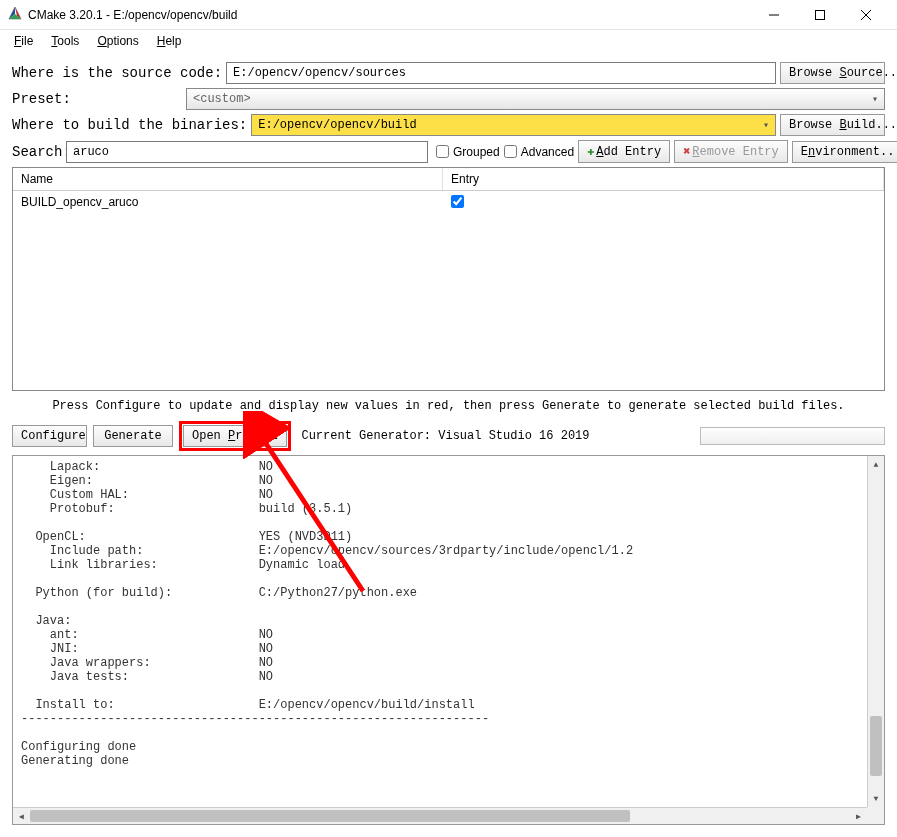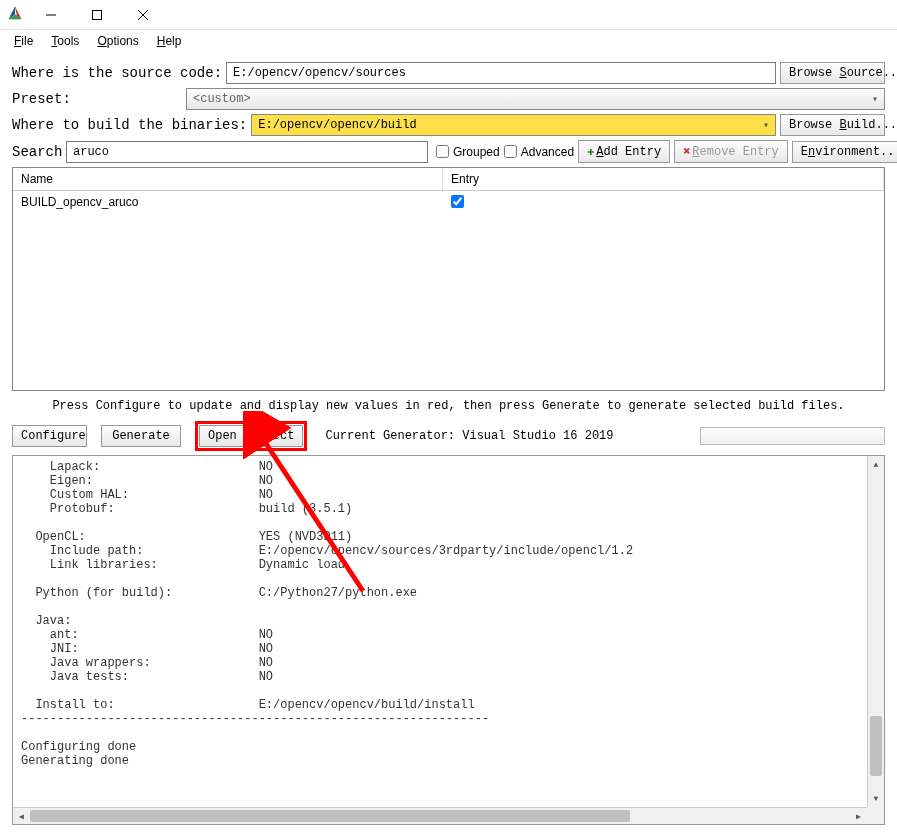--- a/index.html
+++ b/index.html
@@ -27,21 +27,21 @@
 .table-wrap { border: 1px solid #888; margin: 4px 0; height: 224px; overflow: hidden; }
 .table-header { display: flex; background: #fff; border-bottom: 1px solid #ccc; }
 .th { padding: 4px 8px; font-size: 12px; border-right: 1px solid #e0e0e0; }
 .th-name { width: 430px; }
 .th-value { flex: 1; }
 .table-body { padding: 2px 0; }
 .tr { display: flex; padding: 2px 8px; font-size: 12px; }
 .td-name { width: 430px; }
 .td-value { flex: 1; }
 .hint { text-align: center; font-family: "Courier New", monospace; font-size: 12px; padding: 4px 0; }
-.action-row { display: flex; align-items: center; gap: 14px; margin: 4px 0; }
+.action-row { display: flex; align-items: center; gap: 6px; margin: 4px 0; }
 .highlight { border: 3px solid #ff0000; padding: 1px; display: inline-block; }
 .output { border: 1px solid #999; height: 370px; margin-top: 4px; padding: 4px 8px; font-family: "Courier New", monospace; font-size: 12px; white-space: pre; overflow: auto; color: #333; position: relative; }
 .scrollbar-v { position: absolute; right: 0; top: 0; bottom: 17px; width: 17px; background: #f0f0f0; border-left: 1px solid #ccc; }
 .scrollbar-v .thumb { position: absolute; left: 2px; right: 2px; top: 260px; height: 60px; background: #c0c0c0; border-radius: 2px; }
 .scrollbar-v .arrow-up, .scrollbar-v .arrow-down { position: absolute; left: 0; right: 0; height: 17px; display: flex; align-items: center; justify-content: center; font-size: 8px; color: #555; }
 .scrollbar-v .arrow-up { top: 0; }
 .scrollbar-v .arrow-down { bottom: 0; }
 .scrollbar-h { position: absolute; left: 0; right: 17px; bottom: 0; height: 17px; background: #f0f0f0; border-top: 1px solid #ccc; }
 .scrollbar-h .thumb { position: absolute; top: 2px; bottom: 2px; left: 17px; width: 600px; background: #c0c0c0; border-radius: 2px; }
 .scrollbar-h .arrow-l, .scrollbar-h .arrow-r { position: absolute; top: 0; bottom: 0; width: 17px; display: flex; align-items: center; justify-content: center; font-size: 8px; color: #555; }
@@ -58,20 +58,21 @@
 
 <div class="titlebar">
   <span class="icon">
     <svg width="14" height="14" viewBox="0 0 14 14">
         <polygon points="7,1 13,13 1,13" fill="none" stroke="#333" stroke-width="0.5"></polygon>
         <polygon points="7,1 7,8 1,13" fill="#1d4f9c"></polygon>
         <polygon points="7,1 13,13 9,10" fill="#c8242b"></polygon>
         <polygon points="1,13 13,13 7,8" fill="#2fa04f"></polygon>
       </svg>
   </span>
+  <span class="title">CMake 3.20.1 - E:/opencv/opencv/build</span>
   <div class="win-controls">
     <div class="win-btn">
         <svg width="10" height="10">
           <line x1="0" y1="5" x2="10" y2="5" stroke="#000" stroke-width="1"></line>
         </svg>
       </div>
     <div class="win-btn">
         <svg width="10" height="10">
           <rect x="0.5" y="0.5" width="9" height="9" fill="none" stroke="#000" stroke-width="1"></rect>
         </svg>

